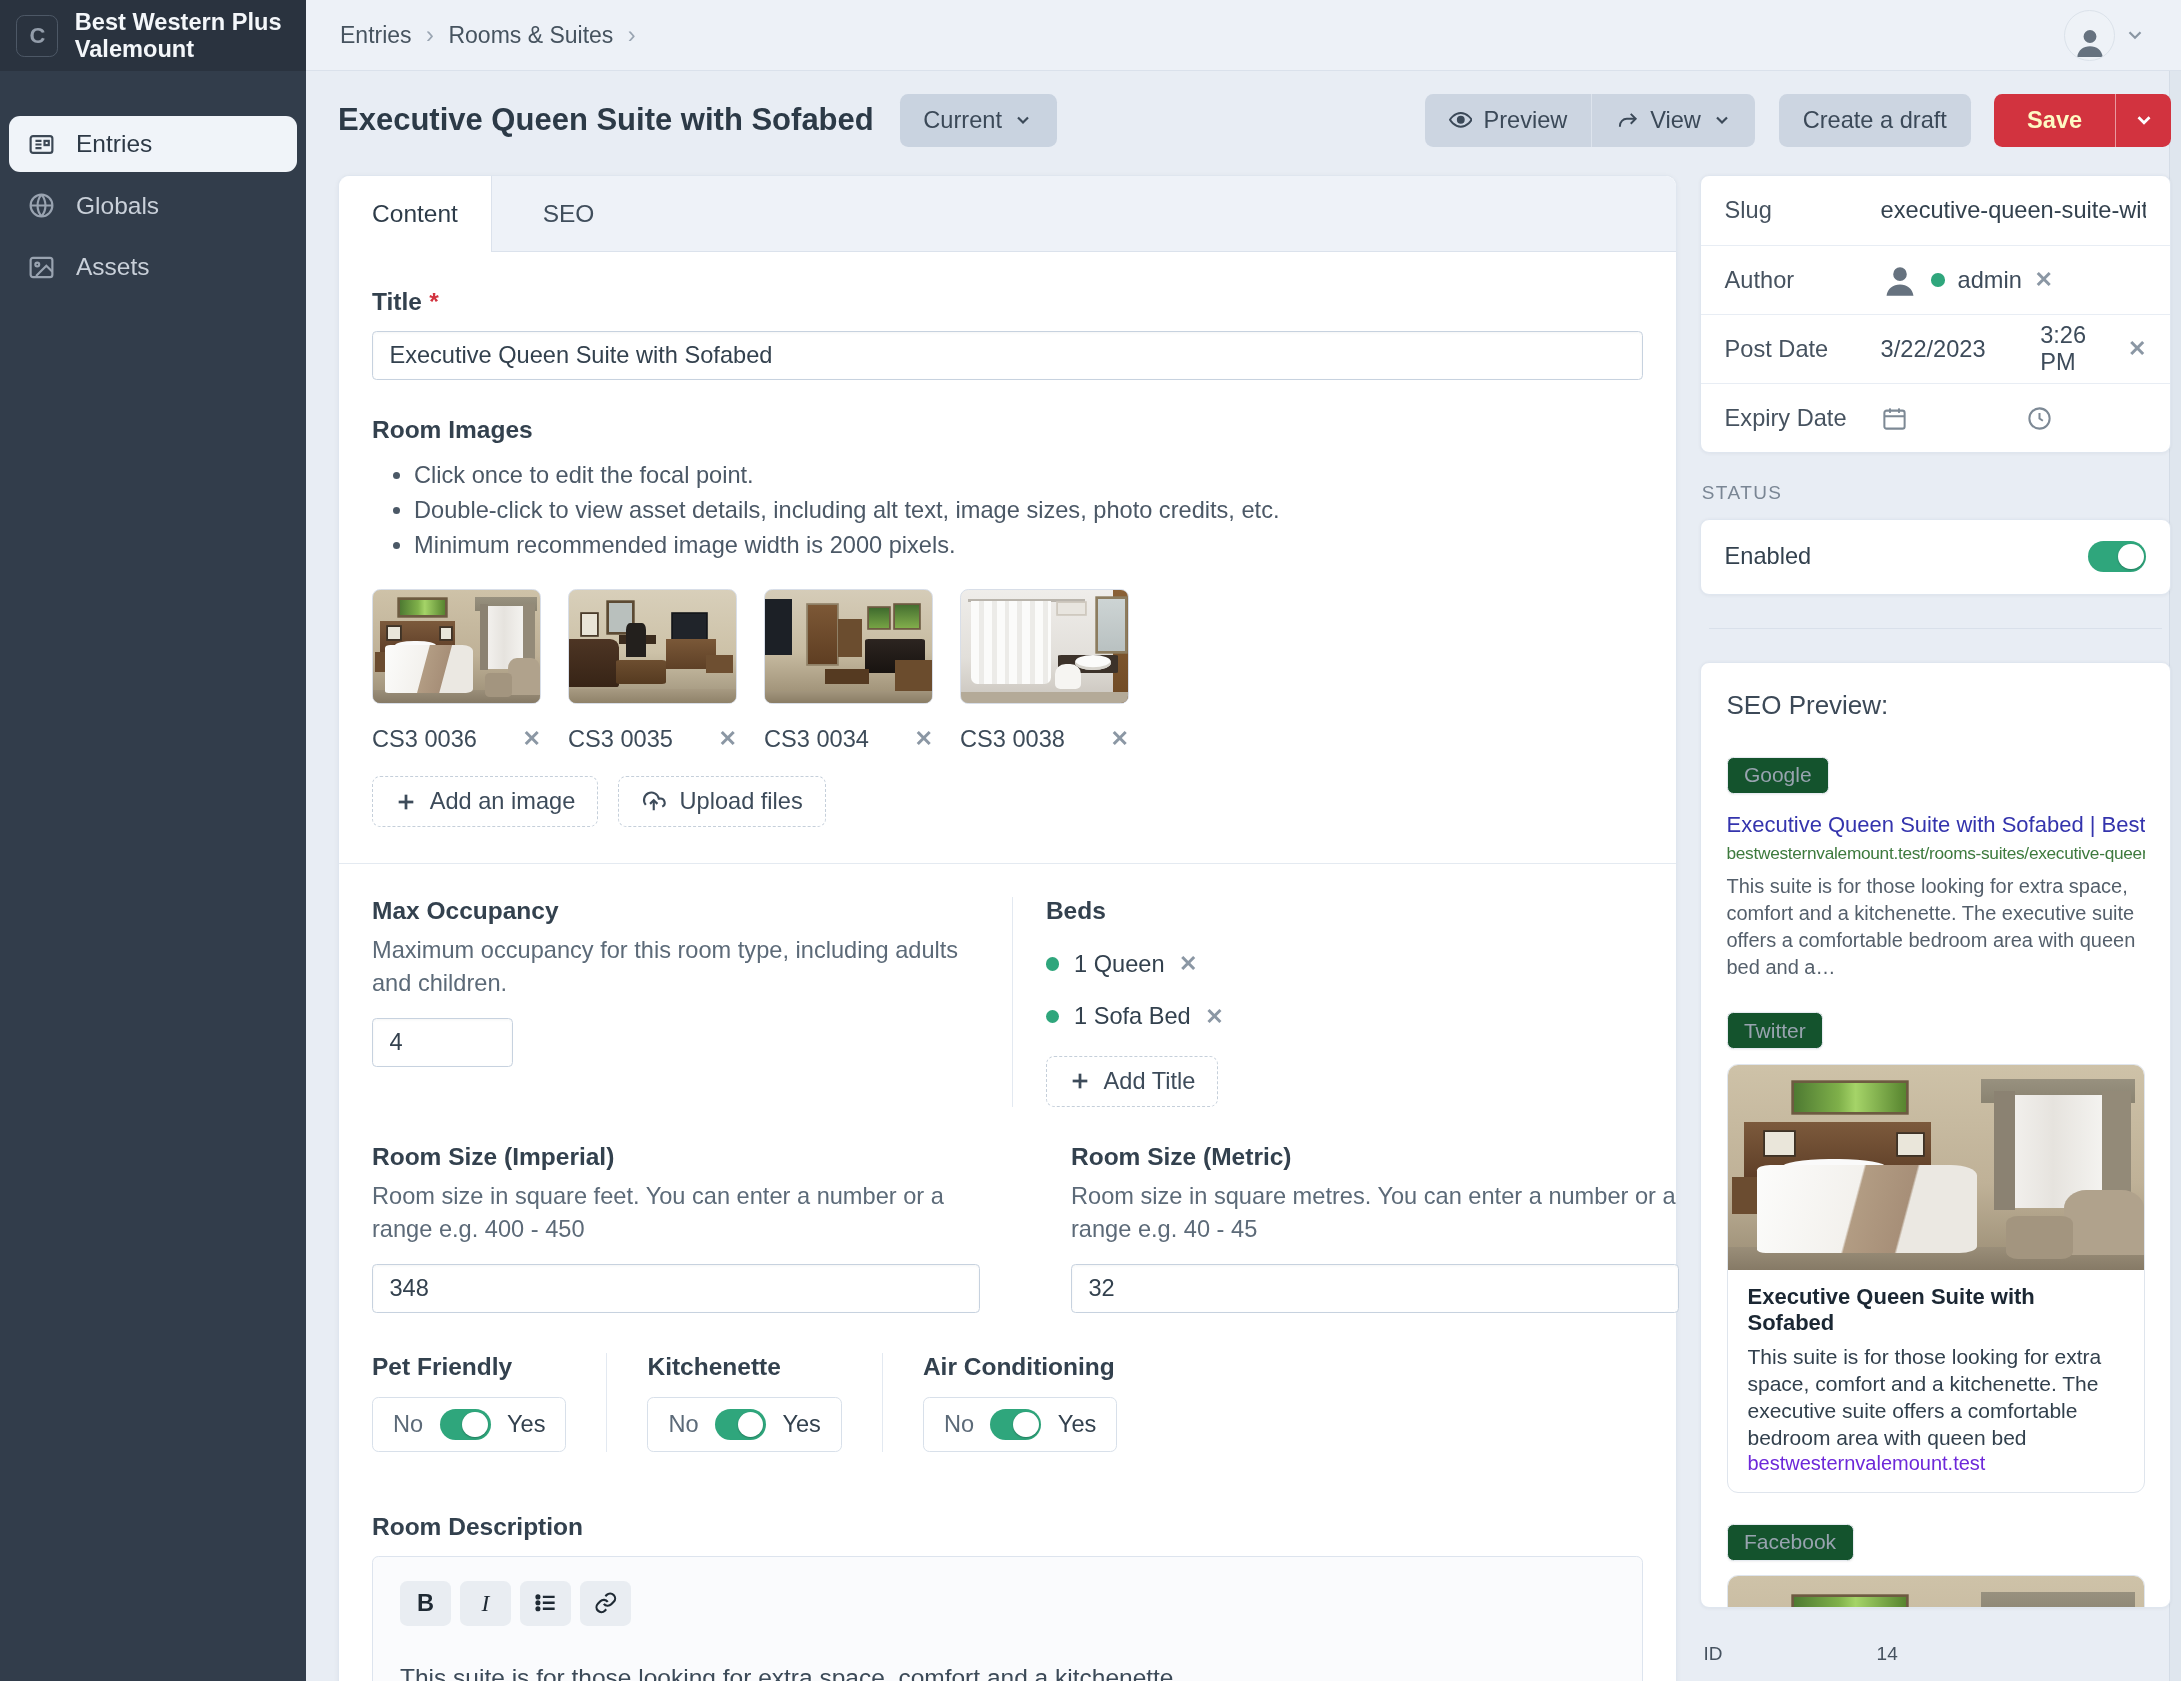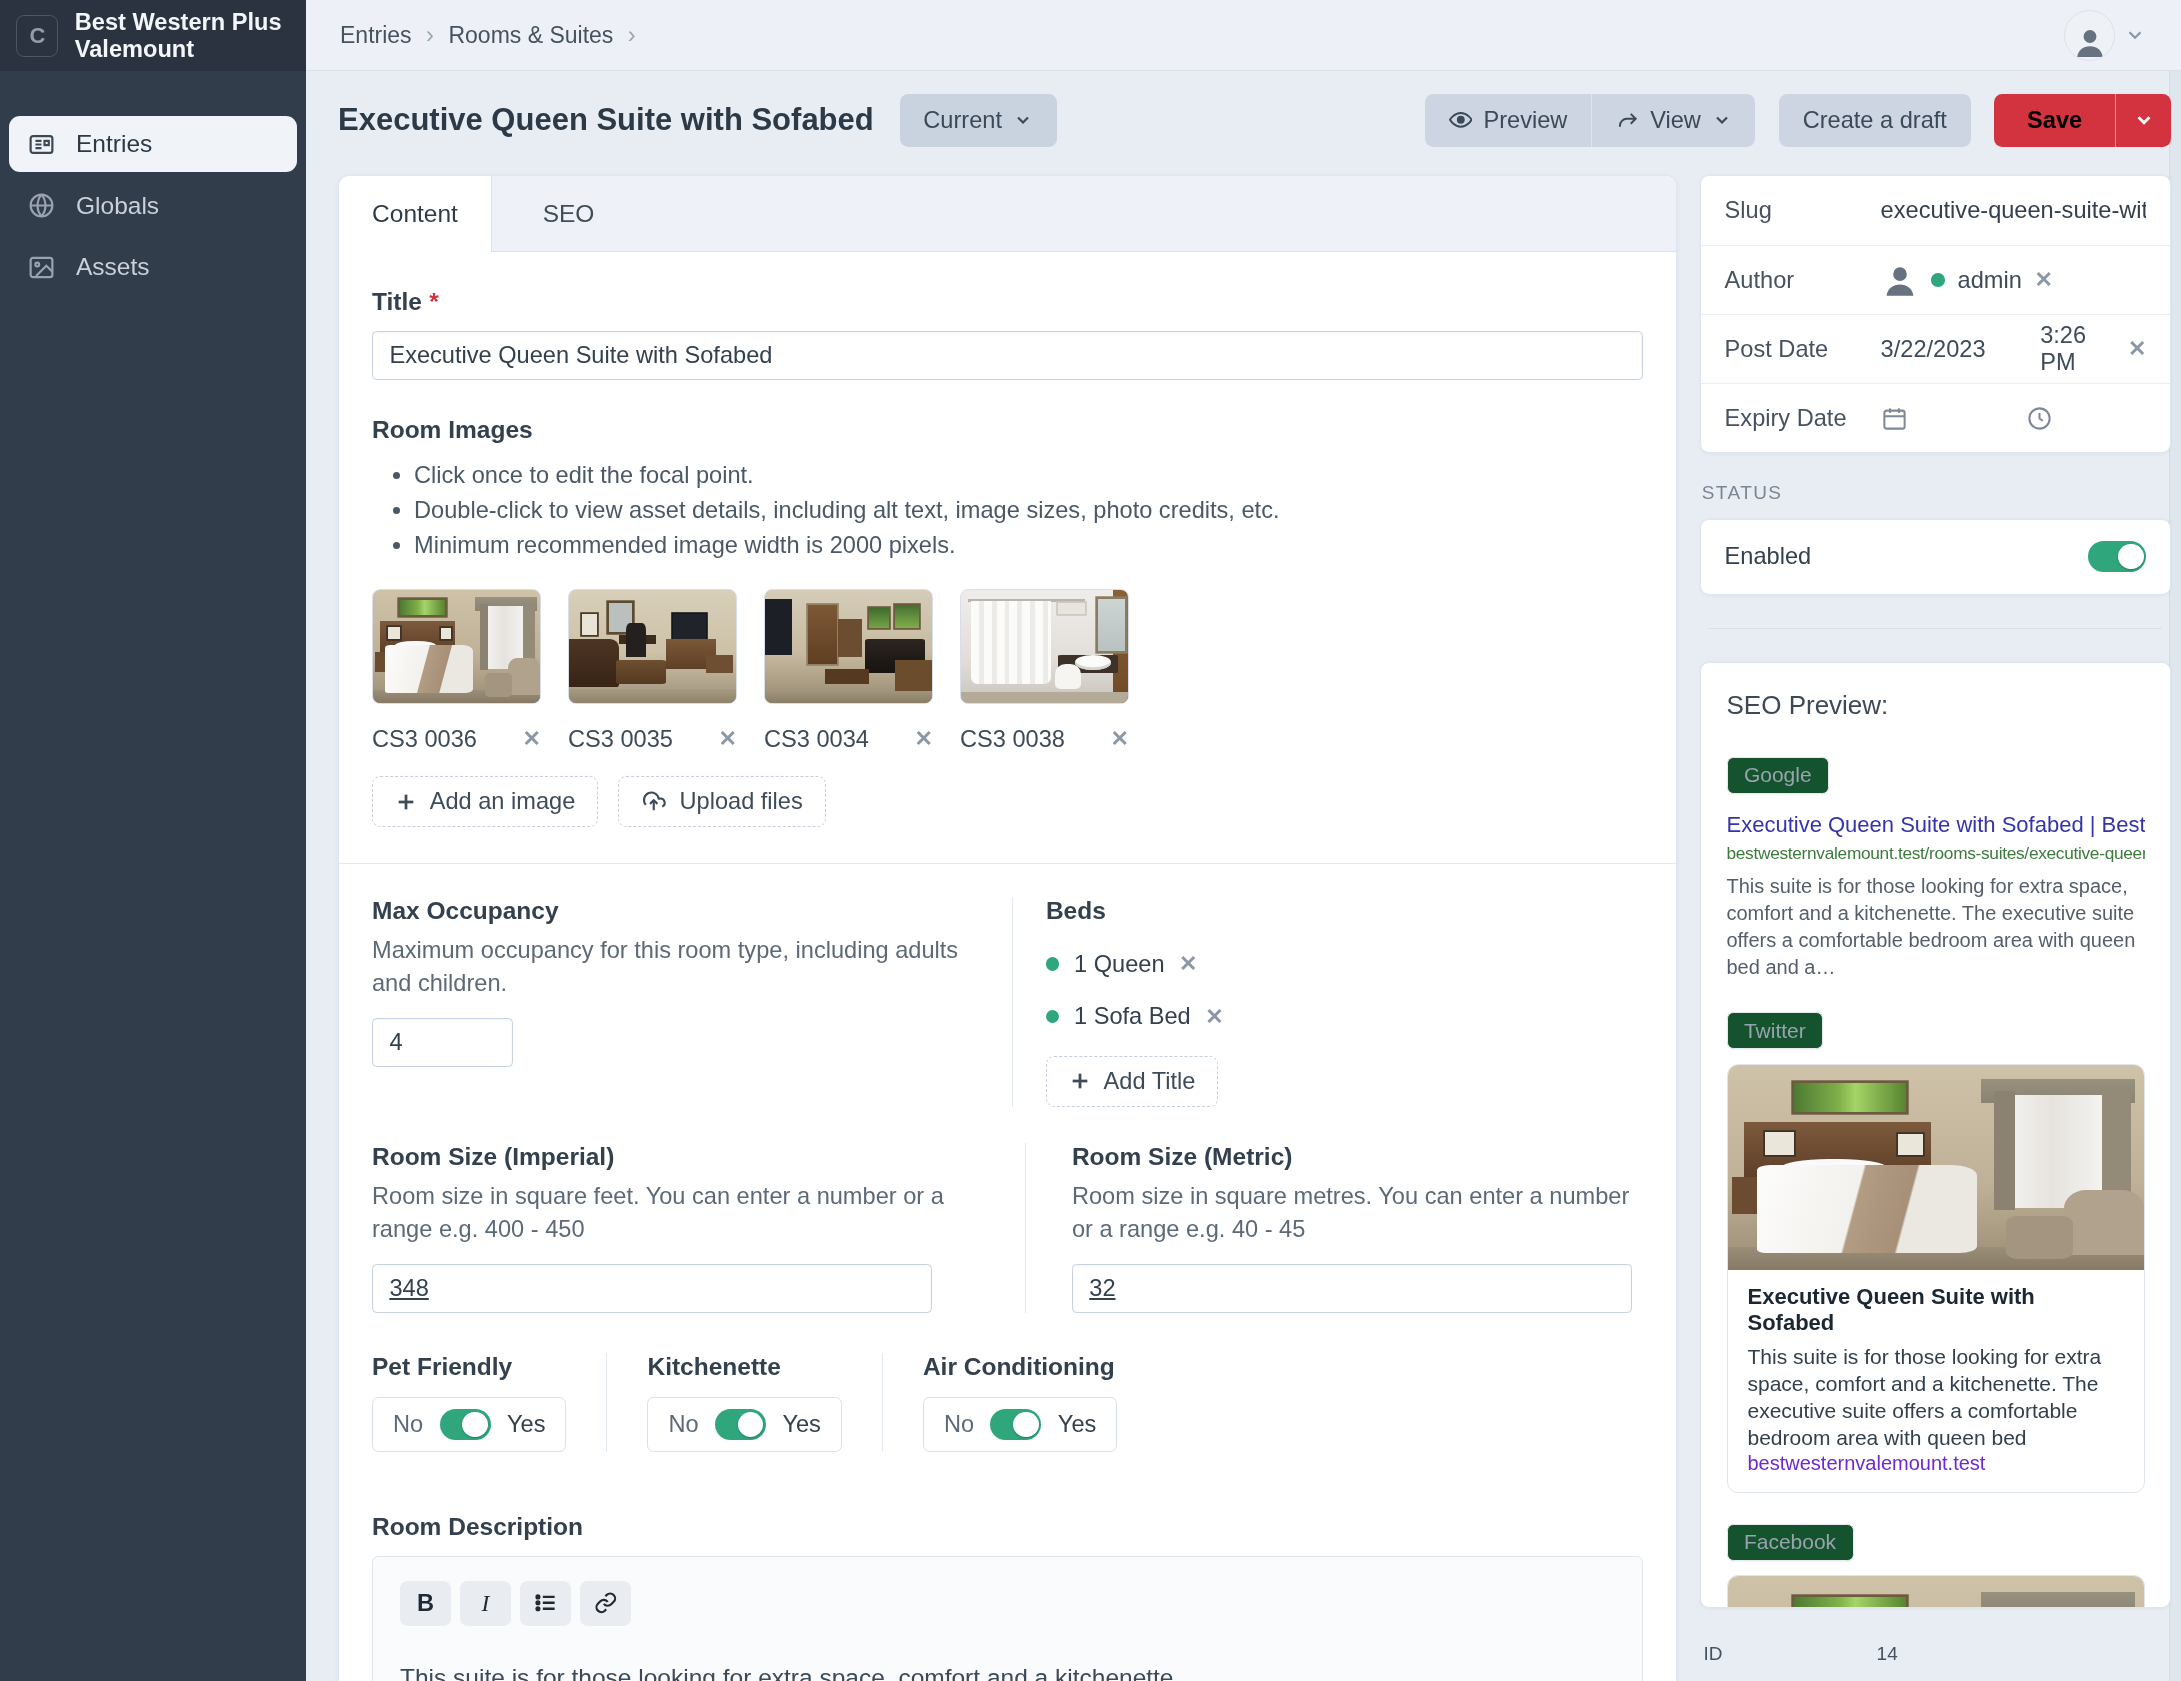--- a/index.html
+++ b/index.html
@@ -31,21 +31,21 @@
   
   .page-header { position:absolute; left:338px; right:11px; top:91px; height:58px; display:flex; align-items:center; }
   .entry-title { font-size:31px; font-weight:bold; color:#2c3a47; }
   .btn { display:inline-flex; align-items:center; gap:11px; height:53px; padding:0 23.6px; border-radius:8.2px; background:#ccd5e1; color:#3b4958; font-size:23.6px; border:none; cursor:pointer; font-family:inherit; }
   .revision-btn { margin-left:26px; background:#c9d3e0; }
   .actions { margin-left:auto; display:flex; align-items:center; gap:23.6px; }
   .btn-group { display:flex; border-radius:8.2px; overflow:hidden; }
   .btn-group .btn { border-radius:0; }
   .btn-group .btn + .btn { border-left:1.8px solid #dde4ed; }
   .save-group { display:flex; border-radius:8.2px; overflow:hidden; }
-  .btn-save { background:#d2333f; color:#000000; border-radius:0; padding:0 33px; font-weight:bold; }
+  .btn-save { background:#d2333f; color:#fef9c3; border-radius:0; padding:0 33px; font-weight:bold; }
   .btn-save-chevron { background:#d2333f; color:#fff; border-radius:0; padding:0 16.4px; border-left:1.8px solid rgba(255,255,255,.5); }
 
   
   .content-panel { position:absolute; left:338px; top:175px; width:1339px; height:1546px; background:#fff; border:0.9px solid #dfe6ef; border-radius:11px 11px 0 0; box-shadow:0 1.8px 5.5px rgba(30,40,50,.05); }
   .tab-row { height:76px; background:#eef2f8; border-bottom:0.9px solid #dbe2ec; border-radius:11px 11px 0 0; display:flex; }
   .tab { width:153px; display:flex; align-items:center; justify-content:center; font-size:24.5px; color:#404e5c; cursor:pointer; }
   .tab.active { background:#fff; border-right:0.9px solid #dbe2ec; border-radius:11px 0 0 0; color:#2e3c49; margin-bottom:-0.9px; }
   .panel-body { padding:36px 33px 0 33px; color:#3d4b5a; }
 
   .field-label { font-size:24.5px; font-weight:bold; color:#33414e; }
@@ -69,21 +69,21 @@
   .two-col { display:flex; padding-top:33px; }
   .col-left { width:640px; padding-right:36px; }
   .col-div { width:0.9px; background:#e3e9f1; }
   .col-right { flex:1; padding-left:33px; }
   .small-input { width:141px; }
   .chip-row { display:flex; align-items:center; gap:14.5px; margin-top:25.5px; font-size:23.6px; color:#33414e; }
   .dot { width:13.6px; height:13.6px; border-radius:50%; background:#2fa67c; flex:0 0 auto; }
   .add-beds { margin-top:25.5px; }
 
   .size-row { display:flex; padding-top:36px;gap:13px; }
-  .size-input { width:560px;text-decoration:underline; }
+  .size-input { width:608px; }
 
   .toggles-row { display:flex; padding:40px 0 36px 0; }
   .toggle-col { padding-right:40px; }
   .toggle-col + .toggle-col { border-left:0.9px solid #e3e9f1; padding-left:40px; }
   .toggle-box { margin-top:16.4px; display:inline-flex; align-items:center; gap:16.4px; height:55px; padding:0 20px; border:0.9px solid #d8e0ea; border-radius:6.4px; background:#fff; cursor:pointer; }
   .toggle-off-label { color:#5c6a78; font-size:23.6px; }
   .toggle-on-label { color:#33414e; font-size:23.6px; }
   .pill { position:relative; width:51px; height:31px; border-radius:15.5px; background:#2fa67c; flex:0 0 auto; }
   .pill .knob { position:absolute; top:2.7px; right:2.7px; width:25.5px; height:25.5px; border-radius:50%; background:#fff; box-shadow:0 0.9px 1.8px rgba(0,0,0,.25); }
 

